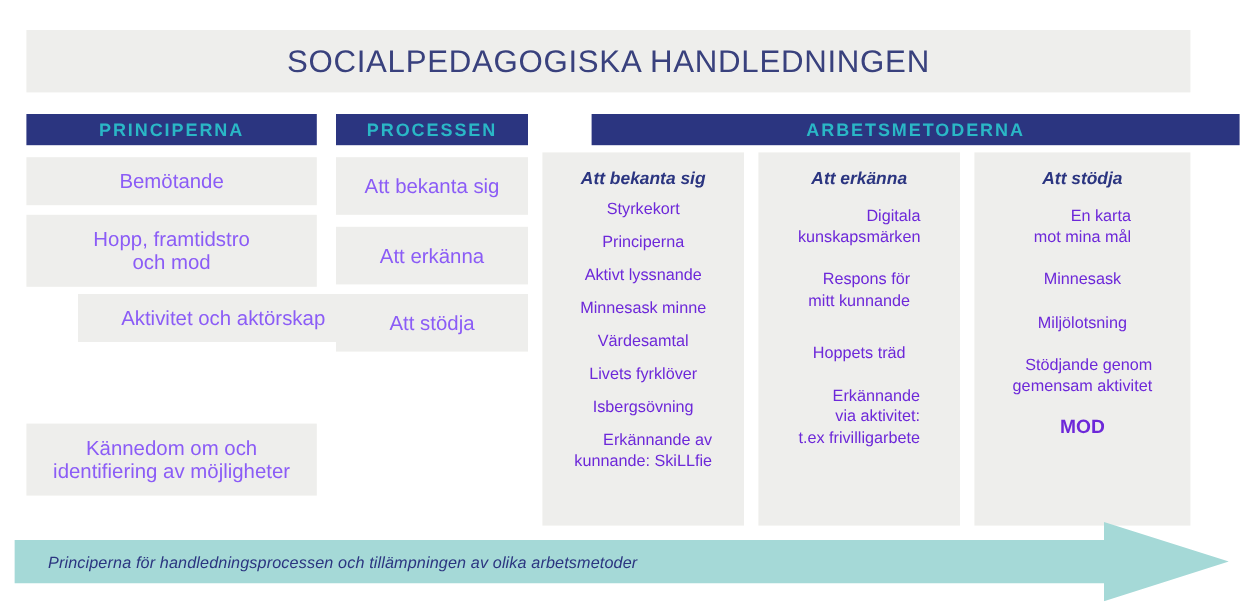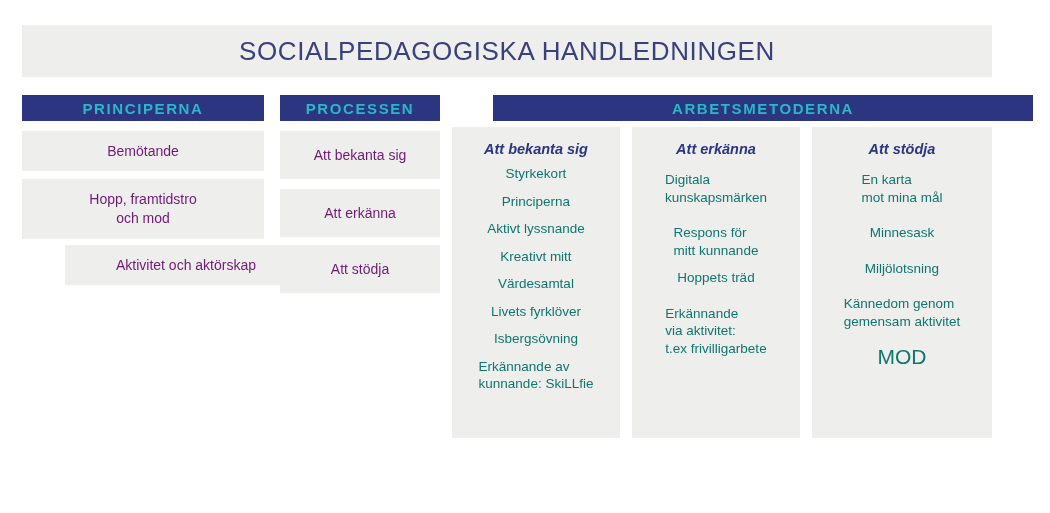--- a/index.html
+++ b/index.html
@@ -66,22 +66,22 @@
   
   .box {
     position: absolute;
     background: #eeeeec;
     display: flex;
     align-items: center;
     justify-content: center;
     text-align: center;
   }
   .box .box-label {
-    color: #701a75;
-    font-size: 14px;
+    color: #8b5cf6;
+    font-size: 17px;
     line-height: 19px;
     padding: 0 8px;
     white-space: pre-line;
   }
 
   
   .princip-box { left: 22px; width: 242px; }
 
   
   .process-box { left: 280px; width: 160px; }
@@ -105,24 +105,24 @@
   .method-title {
     color: #2b3580;
     font-size: 14.5px;
     font-weight: 700;
     font-style: italic;
     text-align: center;
     margin-bottom: 8px;
     white-space: pre-line;
   }
   .method-item {
-    color: #0f766e;
+    color: #6d28d9;
     font-size: 13.5px;
     line-height: 17.5px;
-    text-align: left;
+    text-align: right;
     margin-bottom: 10px;
     padding: 0 6px;
     white-space: pre-line;
   }
 
   
   .arrow-wrap {
     position: absolute;
     left: 12px;
     top: 435px;
@@ -168,61 +168,73 @@
   <div class="box princip-box" style="top:131px;height:40px;">
     <div class="box-label">Bemötande</div>
   </div>
   <div class="box princip-box" style="top:179px;height:60px;">
     <div class="box-label">Hopp, framtidstro
 och mod</div>
   </div>
   <div class="box princip-box" style="top:245px;height:40px;margin-left:43px;">
     <div class="box-label">Aktivitet och aktörskap</div>
   </div>
+  <div class="box princip-box" style="top:353px;height:60px;">
+    <div class="box-label">Kännedom om och
+identifiering av möjligheter</div>
+  </div>
 
   <div class="box process-box" style="top:131px;height:48px;">
     <div class="box-label">Att bekanta sig</div>
   </div>
   <div class="box process-box" style="top:189px;height:48px;">
     <div class="box-label">Att erkänna</div>
   </div>
   <div class="box process-box" style="top:245px;height:48px;">
     <div class="box-label">Att stödja</div>
   </div>
 
   <div class="method-panel" id="method-panel-0">
     <div class="method-title">Att bekanta sig</div>
     <div class="method-item">Styrkekort</div>
     <div class="method-item">Principerna</div>
     <div class="method-item">Aktivt lyssnande</div>
-    <div class="method-item">Kreativt mitt</div>
+    <div class="method-item">Minnesask minne</div>
     <div class="method-item">Värdesamtal</div>
     <div class="method-item">Livets fyrklöver</div>
     <div class="method-item">Isbergsövning</div>
     <div class="method-item">Erkännande av
 kunnande: SkiLLfie</div>
   </div>
 
   <div class="method-panel" id="method-panel-1">
     <div class="method-title" style="margin-bottom:14px;">Att erkänna</div>
     <div class="method-item" style="margin-bottom:18px;">Digitala
 kunskapsmärken</div>
-    <div class="method-item" style="margin-bottom:10px;">Respons för
+    <div class="method-item" style="margin-bottom:26px;">Respons för
 mitt kunnande</div>
     <div class="method-item" style="margin-bottom:18px;">Hoppets träd</div>
     <div class="method-item">Erkännande
 via aktivitet:
 t.ex frivilligarbete</div>
   </div>
 
   <div class="method-panel" id="method-panel-2">
     <div class="method-title" style="margin-bottom:14px;">Att stödja</div>
     <div class="method-item" style="margin-bottom:18px;">En karta
 mot mina mål</div>
     <div class="method-item" style="margin-bottom:18px;">Minnesask</div>
     <div class="method-item" style="margin-bottom:18px;">Miljölotsning</div>
-    <div class="method-item" style="margin-bottom:18px;">Kännedom genom
+    <div class="method-item" style="margin-bottom:18px;">Stödjande genom
 gemensam aktivitet</div>
-    <div class="method-item" style="font-size:21px;">MOD</div>
-  </div>
-
+    <div class="method-item" style="font-size:16px;font-weight:bold;">MOD</div>
+  </div>
+
+  <div class="arrow-wrap">
+    <svg class="arrow-svg" viewBox="0 0 1012 66" preserveAspectRatio="none">
+      <polygon points="0,15 908,15 908,0 1012,33 908,66 908,51 0,51" fill="#a5d9d7"></polygon>
+    </svg>
+    <div class="arrow-caption">
+      <span>Principerna för handledningsprocessen och tillämpningen av olika arbetsmetoder</span>
+    </div>
+  </div>
 
 </div>
 
 </body></html>

